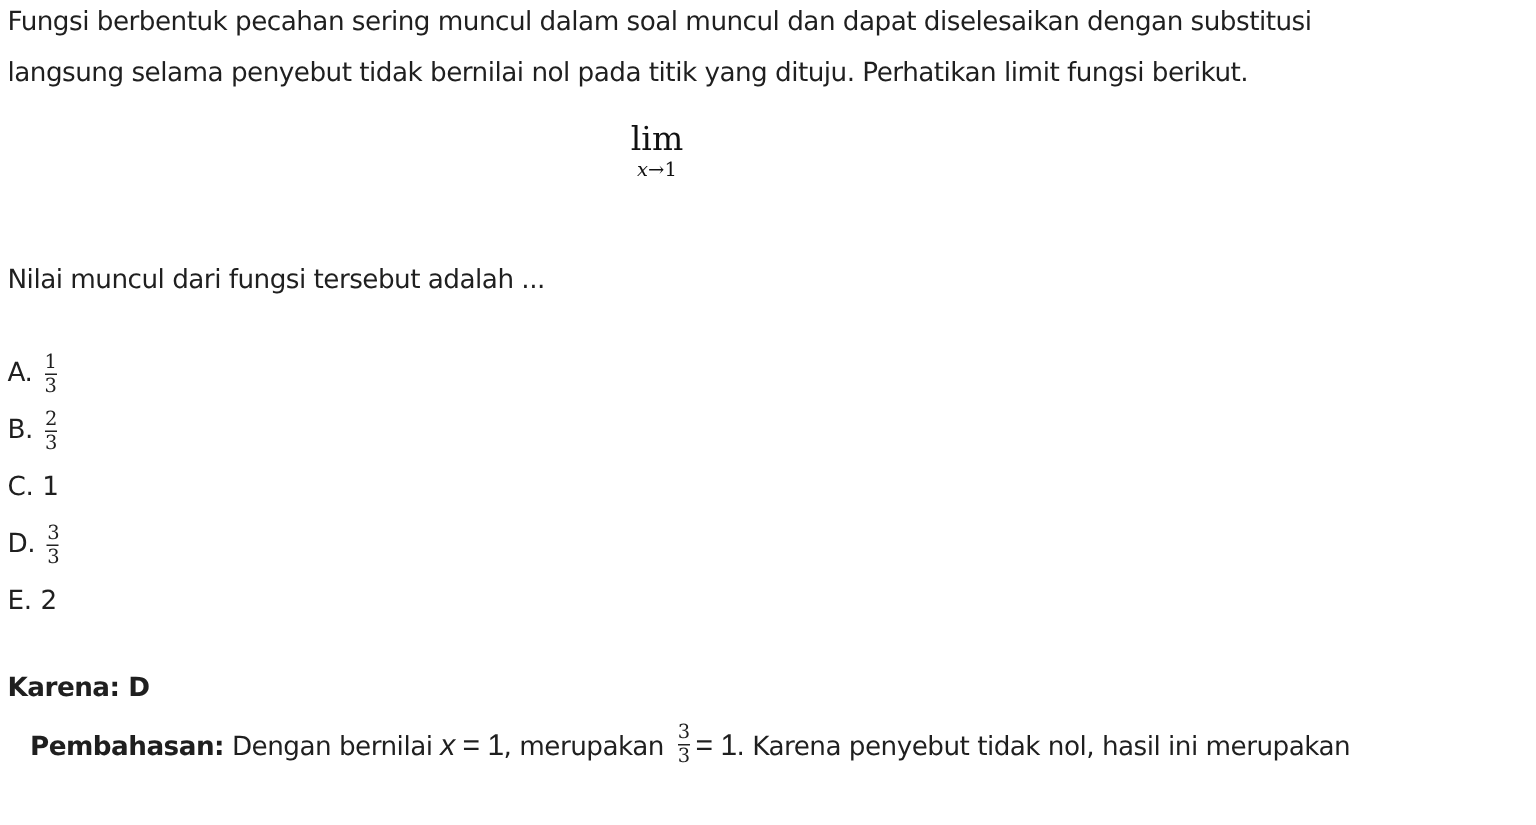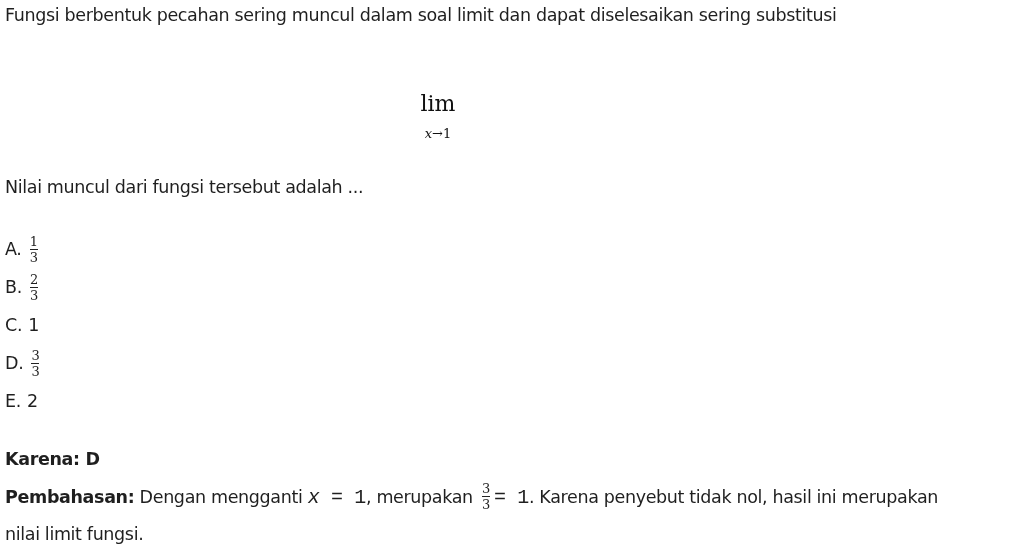--- a/index.html
+++ b/index.html
@@ -11,50 +11,51 @@
     position: relative;
   }
   .para {
     position: absolute; left: 5px; width: 1015px;
     line-height: 34px; margin: 0;
     letter-spacing: -0.35px;
   }
   .p1 { top: -2px; }
   .display {
     position: absolute; left: 0; width: 872px; top: 82px; height: 70px;
-    display: flex; justify-content: center; align-items: center;
+    display: flex; justify-content: center; 
   }
   .math { font-family: "DejaVu Serif", serif; color: #111; }
   .lim-wrap { display: inline-flex; flex-direction: column; align-items: center; margin-right: 10px; margin-left: 14px; }
   .lim-word { font-size: 22px; line-height: 24px; font-style: normal; }
-  .lim-sub { font-size: 13px; line-height: 16px; font-style: italic; margin-top: 10px; }
+  .lim-sub { font-size: 13px; line-height: 16px; font-style: italic; margin-top: 0; }
   .bigfrac { display: inline-flex; flex-direction: column; align-items: center; }
   .bigfrac .num { font-size: 23px; line-height: 28px; padding: 0 4px 3px; }
   .bigfrac .bar { height: 1.5px; background: #222; align-self: stretch; }
   .bigfrac .den { font-size: 23px; line-height: 28px; padding: 3px 4px 0; }
   i.v { font-style: italic; }
 
   .question { position: absolute; left: 5px; top: 172px; line-height: 30px; letter-spacing: -0.35px; }
   .options { position: absolute; left: 5px; top: 230px; }
   .opt { display: flex; align-items: center; height: 38px; letter-spacing: -0.3px; }
   .opt .lbl { margin-right: 8px; }
   .sfrac { display: inline-flex; flex-direction: column; align-items: center; font-family: "DejaVu Serif", serif; font-size: 13px; line-height: 13px; }
   .sfrac .bar { height: 1px; background: #222; align-self: stretch; margin: 1px 0; }
   .opt .plain { font-size: 17.5px; }
   .answer { position: absolute; left: 5px; top: 444px; line-height: 30px; font-weight: bold; letter-spacing: -0.35px; }
   .explain { position: absolute; left: 5px; top: 479px; width: 1020px; line-height: 36px; letter-spacing: -0.35px; }
-  .explain b { font-weight: bold; }
-  .inline-math { font-family: Liberation Mono, monospace; font-size: 20px; }
+  .explain b { font-weight: bold; margin-left: 15px; }
+  .inline-math { font-family: Liberation Sans, sans-serif; font-size: 20px; }
   .explain .sfrac { vertical-align: middle; margin: 0 4px; position: relative; top: -2px; }
 </style>
 </head>
 <body>
 
 <p class="para p1">
-  <span>Fungsi berbentuk pecahan sering muncul dalam soal limit dan dapat diselesaikan sering substitusi</span><br>
+  <span>Fungsi berbentuk pecahan sering muncul dalam soal muncul dan dapat diselesaikan dengan substitusi</span><br>
+  <span>langsung selama penyebut tidak bernilai nol pada titik yang dituju. Perhatikan limit fungsi berikut.</span>
 </p>
 
 <div class="display">
   <span class="math lim-wrap">
     <span class="lim-word">lim</span>
     <span class="lim-sub"><span>x</span><span style="font-style:normal">→1</span></span>
   </span>
 </div>
 
 <div class="question">Nilai muncul dari fungsi tersebut adalah ...</div>
@@ -90,19 +91,18 @@
   </div>
   <div class="opt">
     <span class="lbl" style="margin-right:6px">E.</span>
     <span class="plain">2</span>
   </div>
 </div>
 
 <div class="answer">Karena: D</div>
 
 <div class="explain">
-  <b>Pembahasan:</b><span> Dengan mengganti </span><span class="inline-math"><i class="v">x</i><span> = 1</span></span><span>, merupakan </span><span class="sfrac">
+  <b>Pembahasan:</b><span> Dengan bernilai </span><span class="inline-math"><i class="v">x</i><span> = 1</span></span><span>, merupakan </span><span class="sfrac">
       <span>3</span>
       <span class="bar"></span>
       <span>3</span>
     </span><span class="inline-math">= 1</span><span>. Karena penyebut tidak nol, hasil ini merupakan</span><br>
-  <span>nilai limit fungsi.</span>
 </div>
 
 </body></html>

